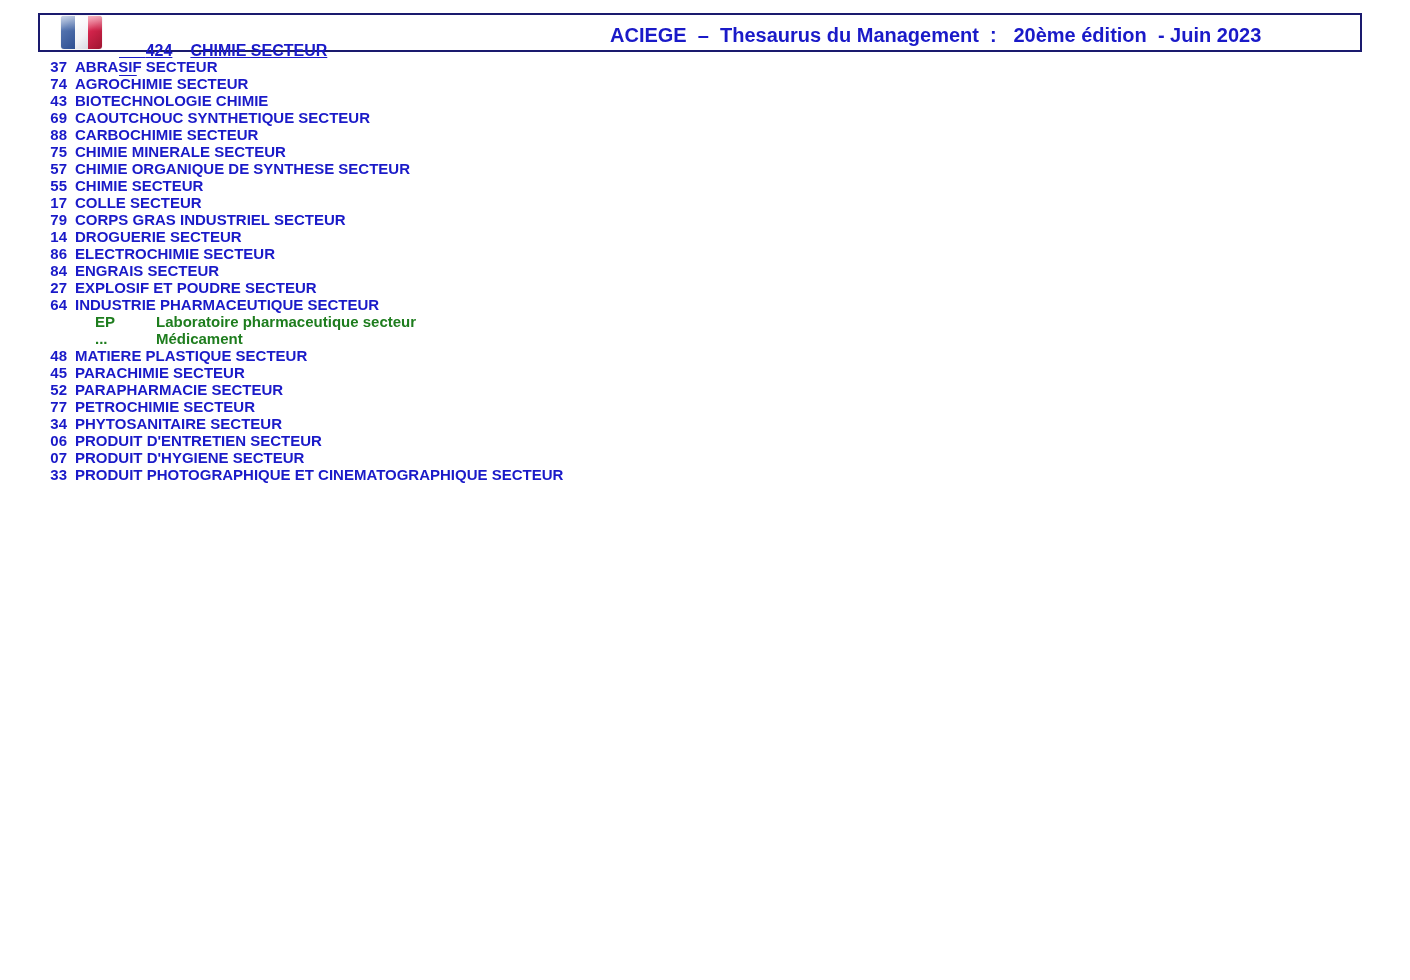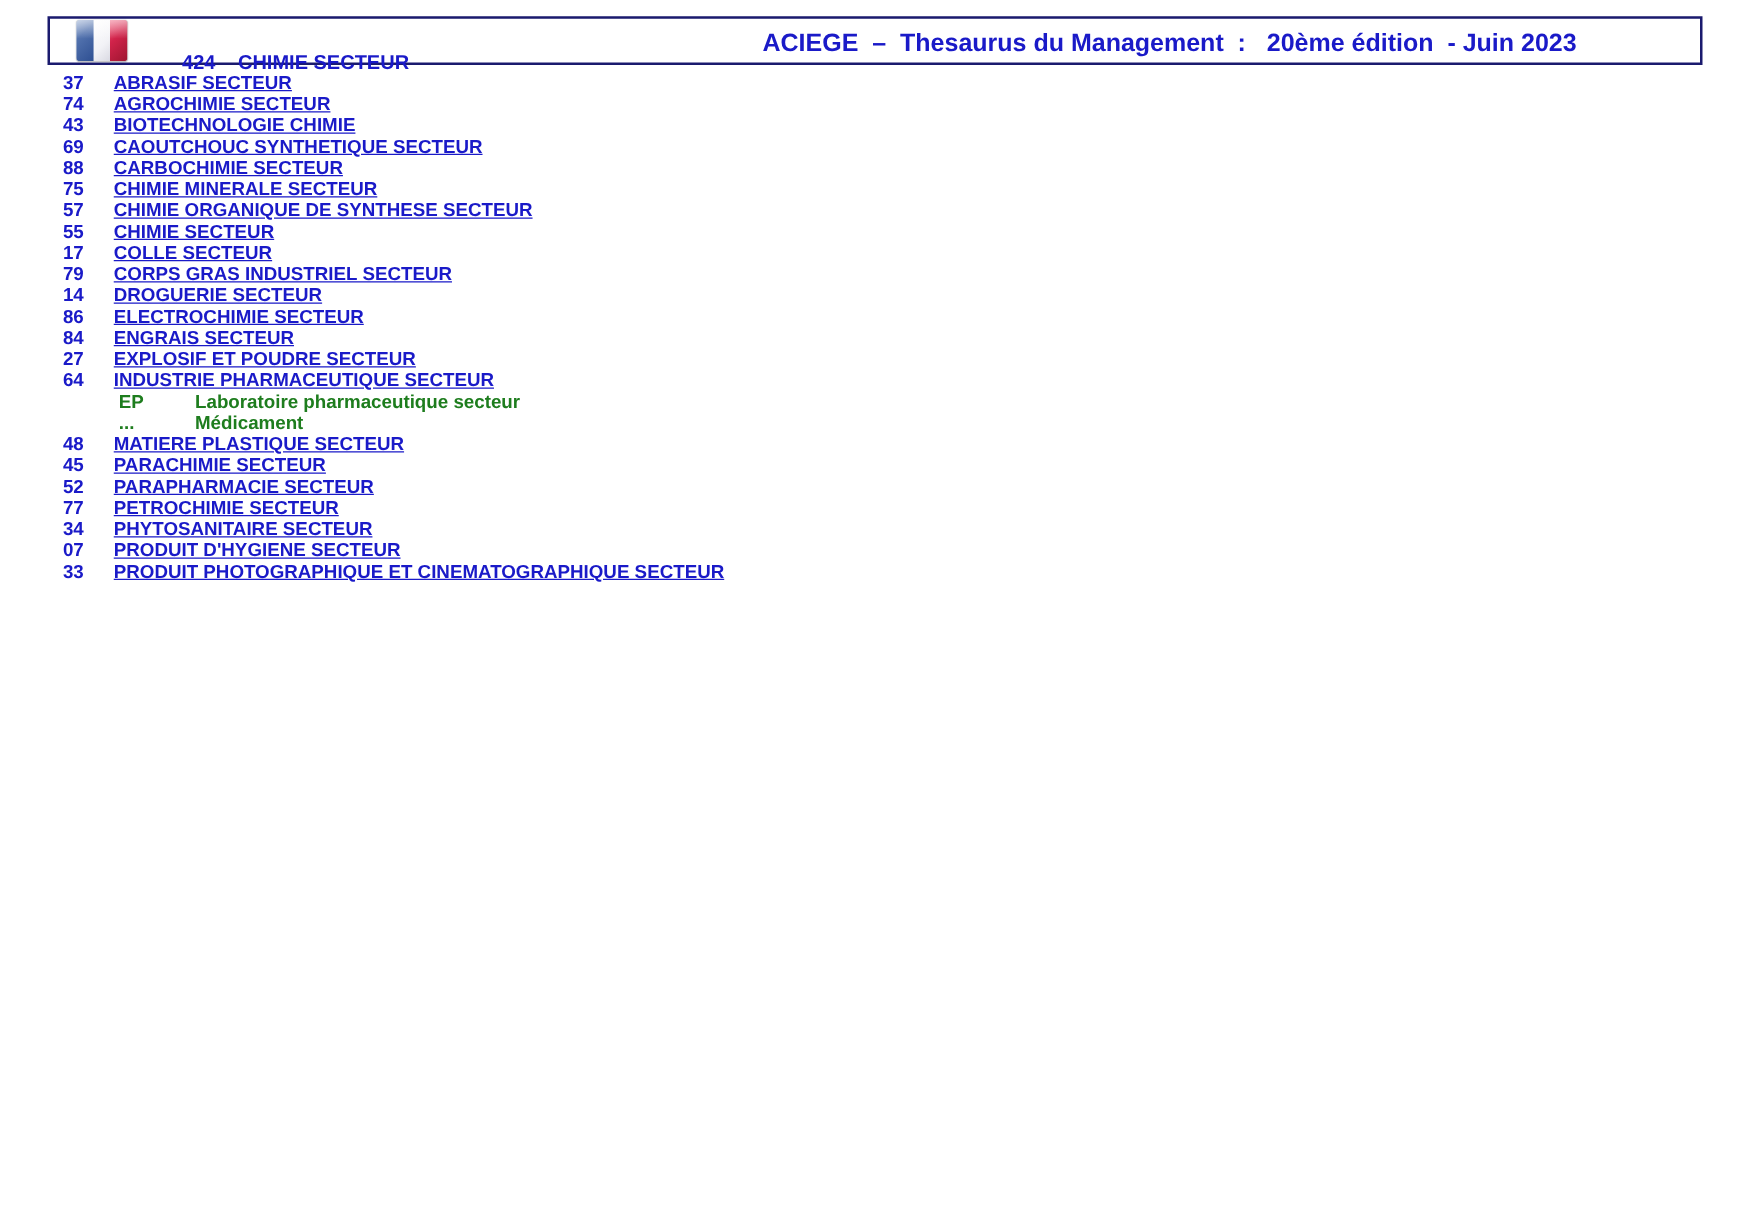--- a/index.html
+++ b/index.html
@@ -37,20 +37,21 @@
     position: absolute; left: 0; top: 0; right: 0; height: 45%;
     background: linear-gradient(180deg, rgba(255,255,255,0.55), rgba(255,255,255,0));
     pointer-events: none;
   }
   .header-left {
     position: absolute;
     left: 79px; top: 9px;
     font-size: 16px;
     color: #1a1ac8;
     white-space: pre;
+    text-decoration: underline;
   }
   .header-left .code { margin-right: 18px; }
   .header-right {
     position: absolute;
     left: 570px; top: 9px;
     font-size: 20px;
     color: #1a1ac8;
     white-space: pre;
   }
 
@@ -68,21 +69,21 @@
     display: flex;
     white-space: pre;
   }
   .term-row.main { padding-left: 50px; }
   .term-row.main .num {
     display: inline-block;
     width: 17px;
     text-align: right;
     flex: 0 0 auto;
   }
-  .term-row.main .lbl { margin-left: 24px; text-decoration: underline; }
+  .term-row.main .lbl { margin-left: 8px; }
   .term-row.sub {
     padding-left: 95px;
     color: #1e7d1e;
     gap: 28px;
   }
   .term-row.sub .num {
     display: inline-block;
     width: 26px;
     text-align: left;
     flex: 0 0 auto;
@@ -123,17 +124,18 @@
       <div class="term-row main"><span class="num">84</span><span class="lbl">ENGRAIS SECTEUR</span></div>
       <div class="term-row main"><span class="num">27</span><span class="lbl">EXPLOSIF ET POUDRE SECTEUR</span></div>
       <div class="term-row main"><span class="num">64</span><span class="lbl">INDUSTRIE PHARMACEUTIQUE SECTEUR</span></div>
       <div class="term-row sub"><span class="num">EP</span><span class="lbl">Laboratoire pharmaceutique secteur</span></div>
       <div class="term-row sub"><span class="num">...</span><span class="lbl">Médicament</span></div>
       <div class="term-row main"><span class="num">48</span><span class="lbl">MATIERE PLASTIQUE SECTEUR</span></div>
       <div class="term-row main"><span class="num">45</span><span class="lbl">PARACHIMIE SECTEUR</span></div>
       <div class="term-row main"><span class="num">52</span><span class="lbl">PARAPHARMACIE SECTEUR</span></div>
       <div class="term-row main"><span class="num">77</span><span class="lbl">PETROCHIMIE SECTEUR</span></div>
       <div class="term-row main"><span class="num">34</span><span class="lbl">PHYTOSANITAIRE SECTEUR</span></div>
+      <div class="term-row main"><span class="num">06</span><span class="lbl">PRODUIT D'ENTRETIEN SECTEUR</span></div>
       <div class="term-row main"><span class="num">07</span><span class="lbl">PRODUIT D'HYGIENE SECTEUR</span></div>
       <div class="term-row main"><span class="num">33</span><span class="lbl">PRODUIT PHOTOGRAPHIQUE ET CINEMATOGRAPHIQUE SECTEUR</span></div>
     </div>
 
 </div>
 
 </body></html>

